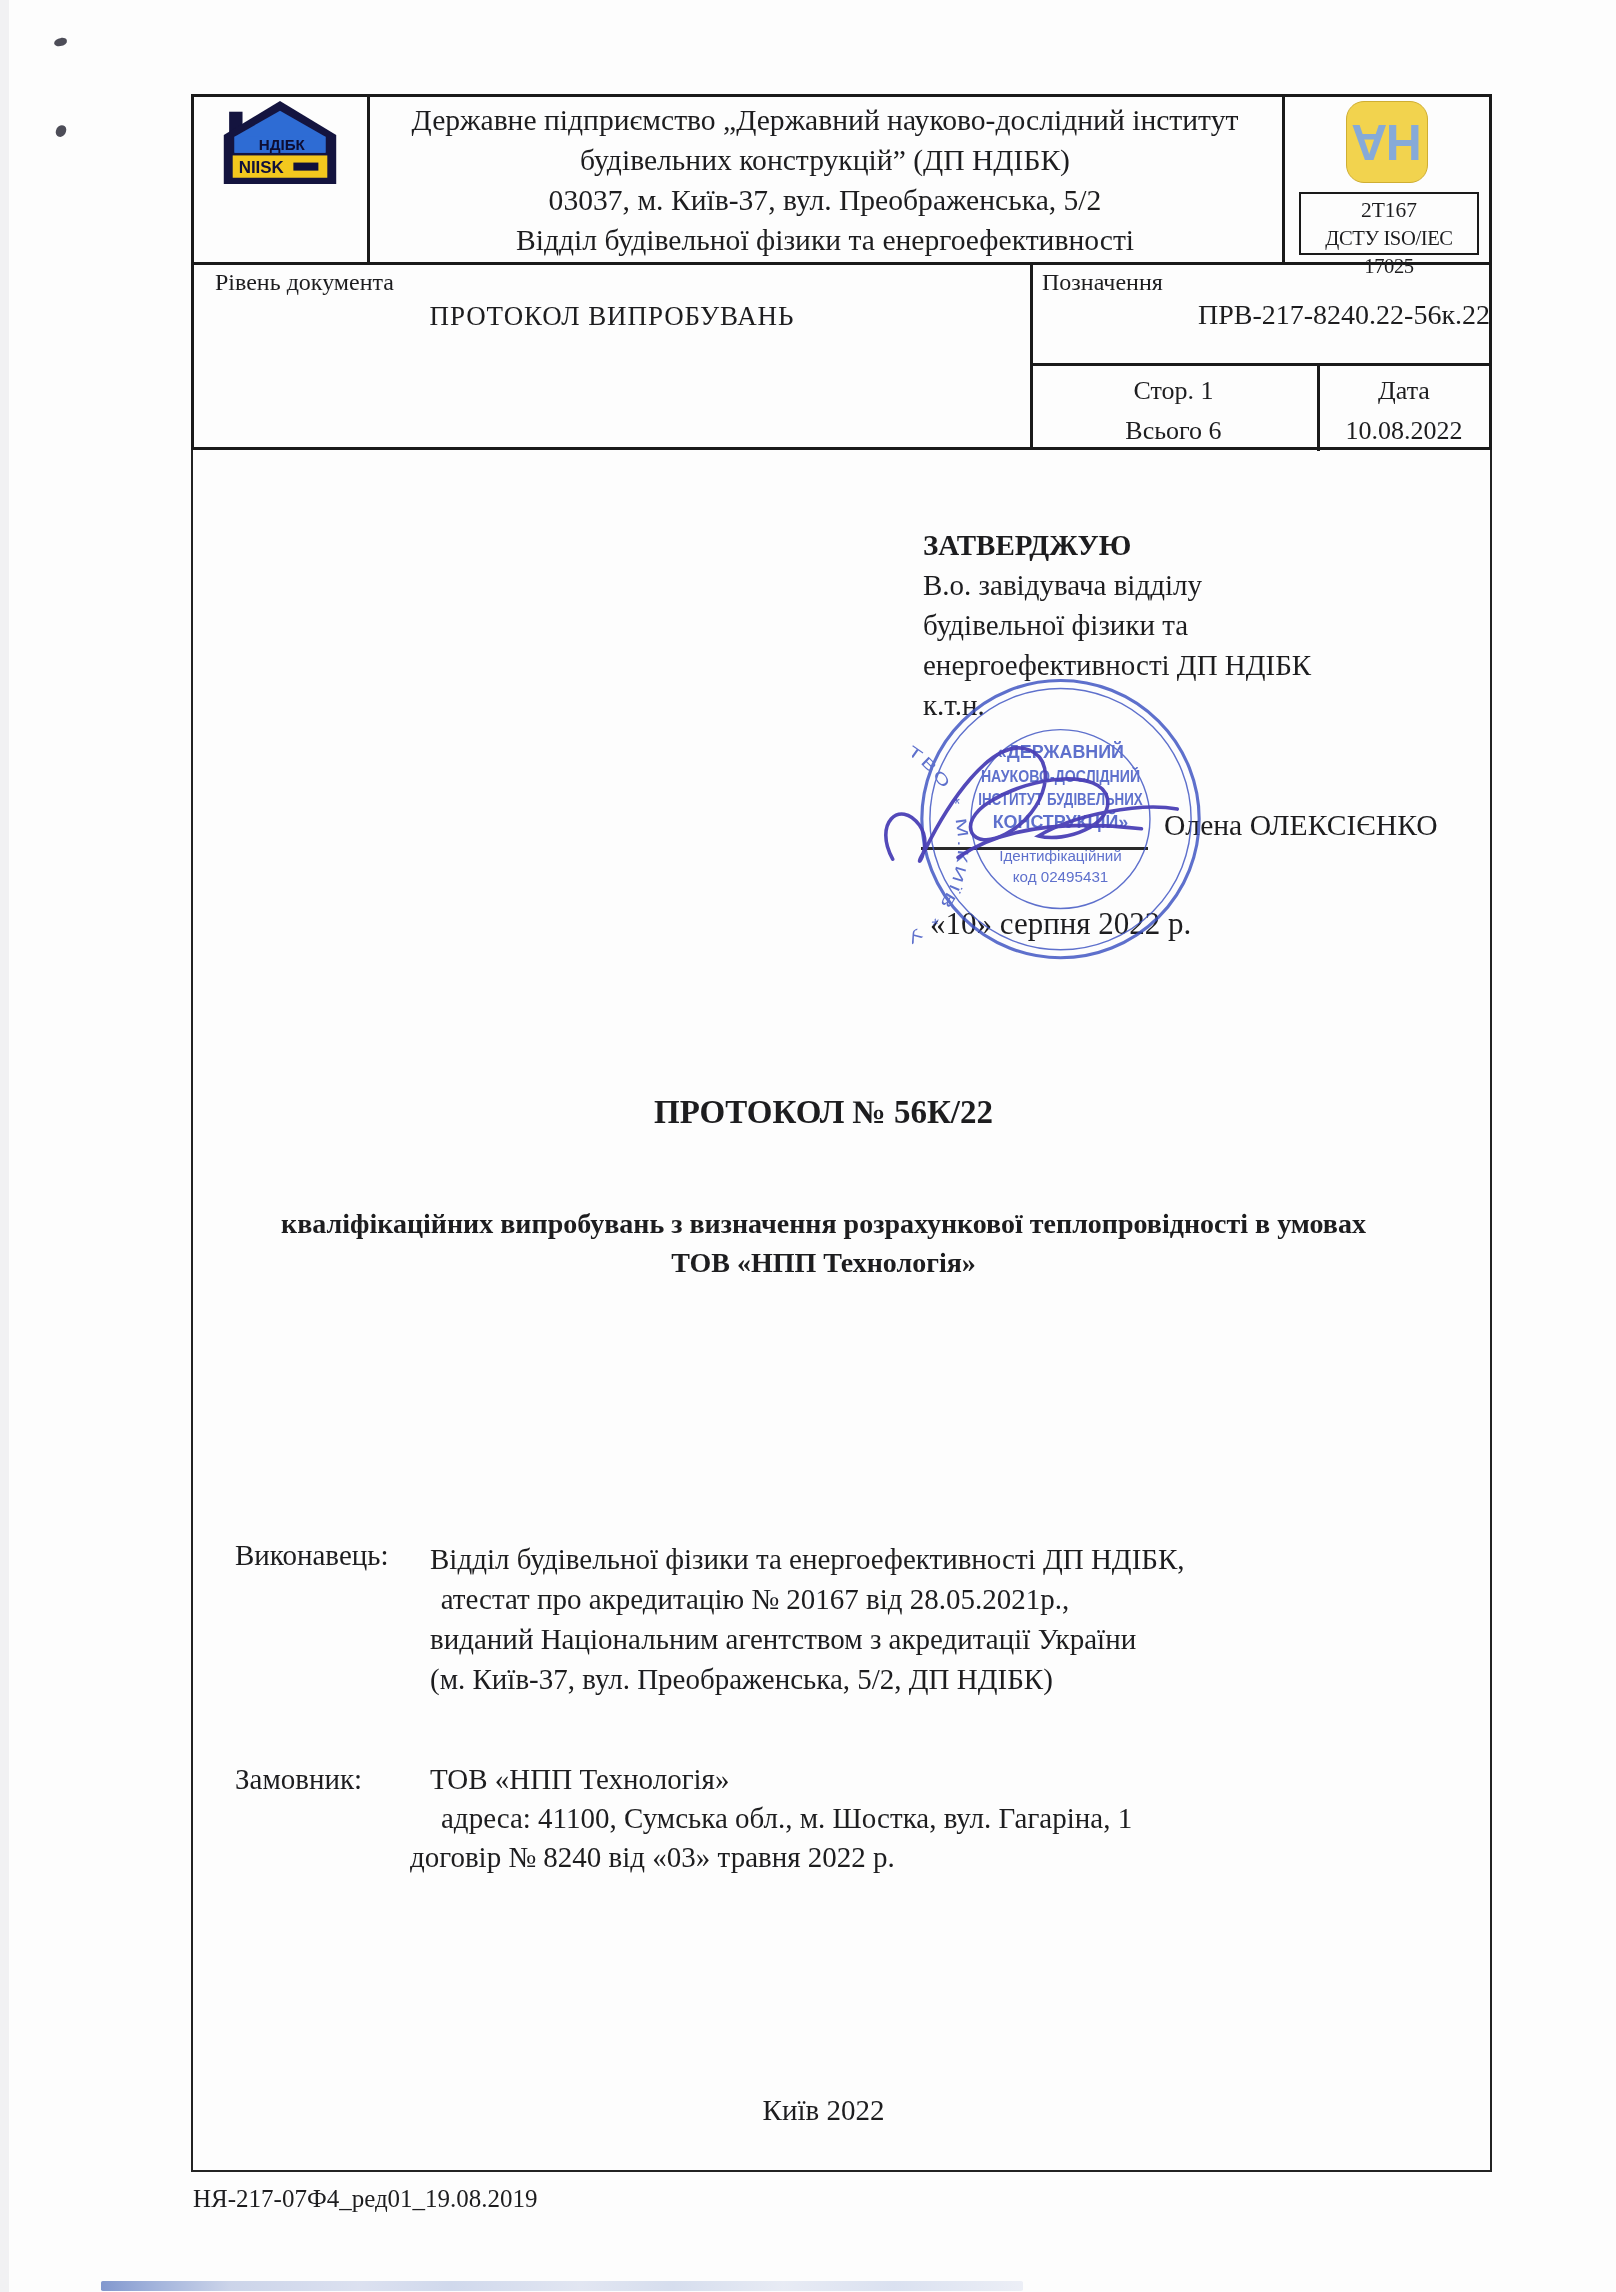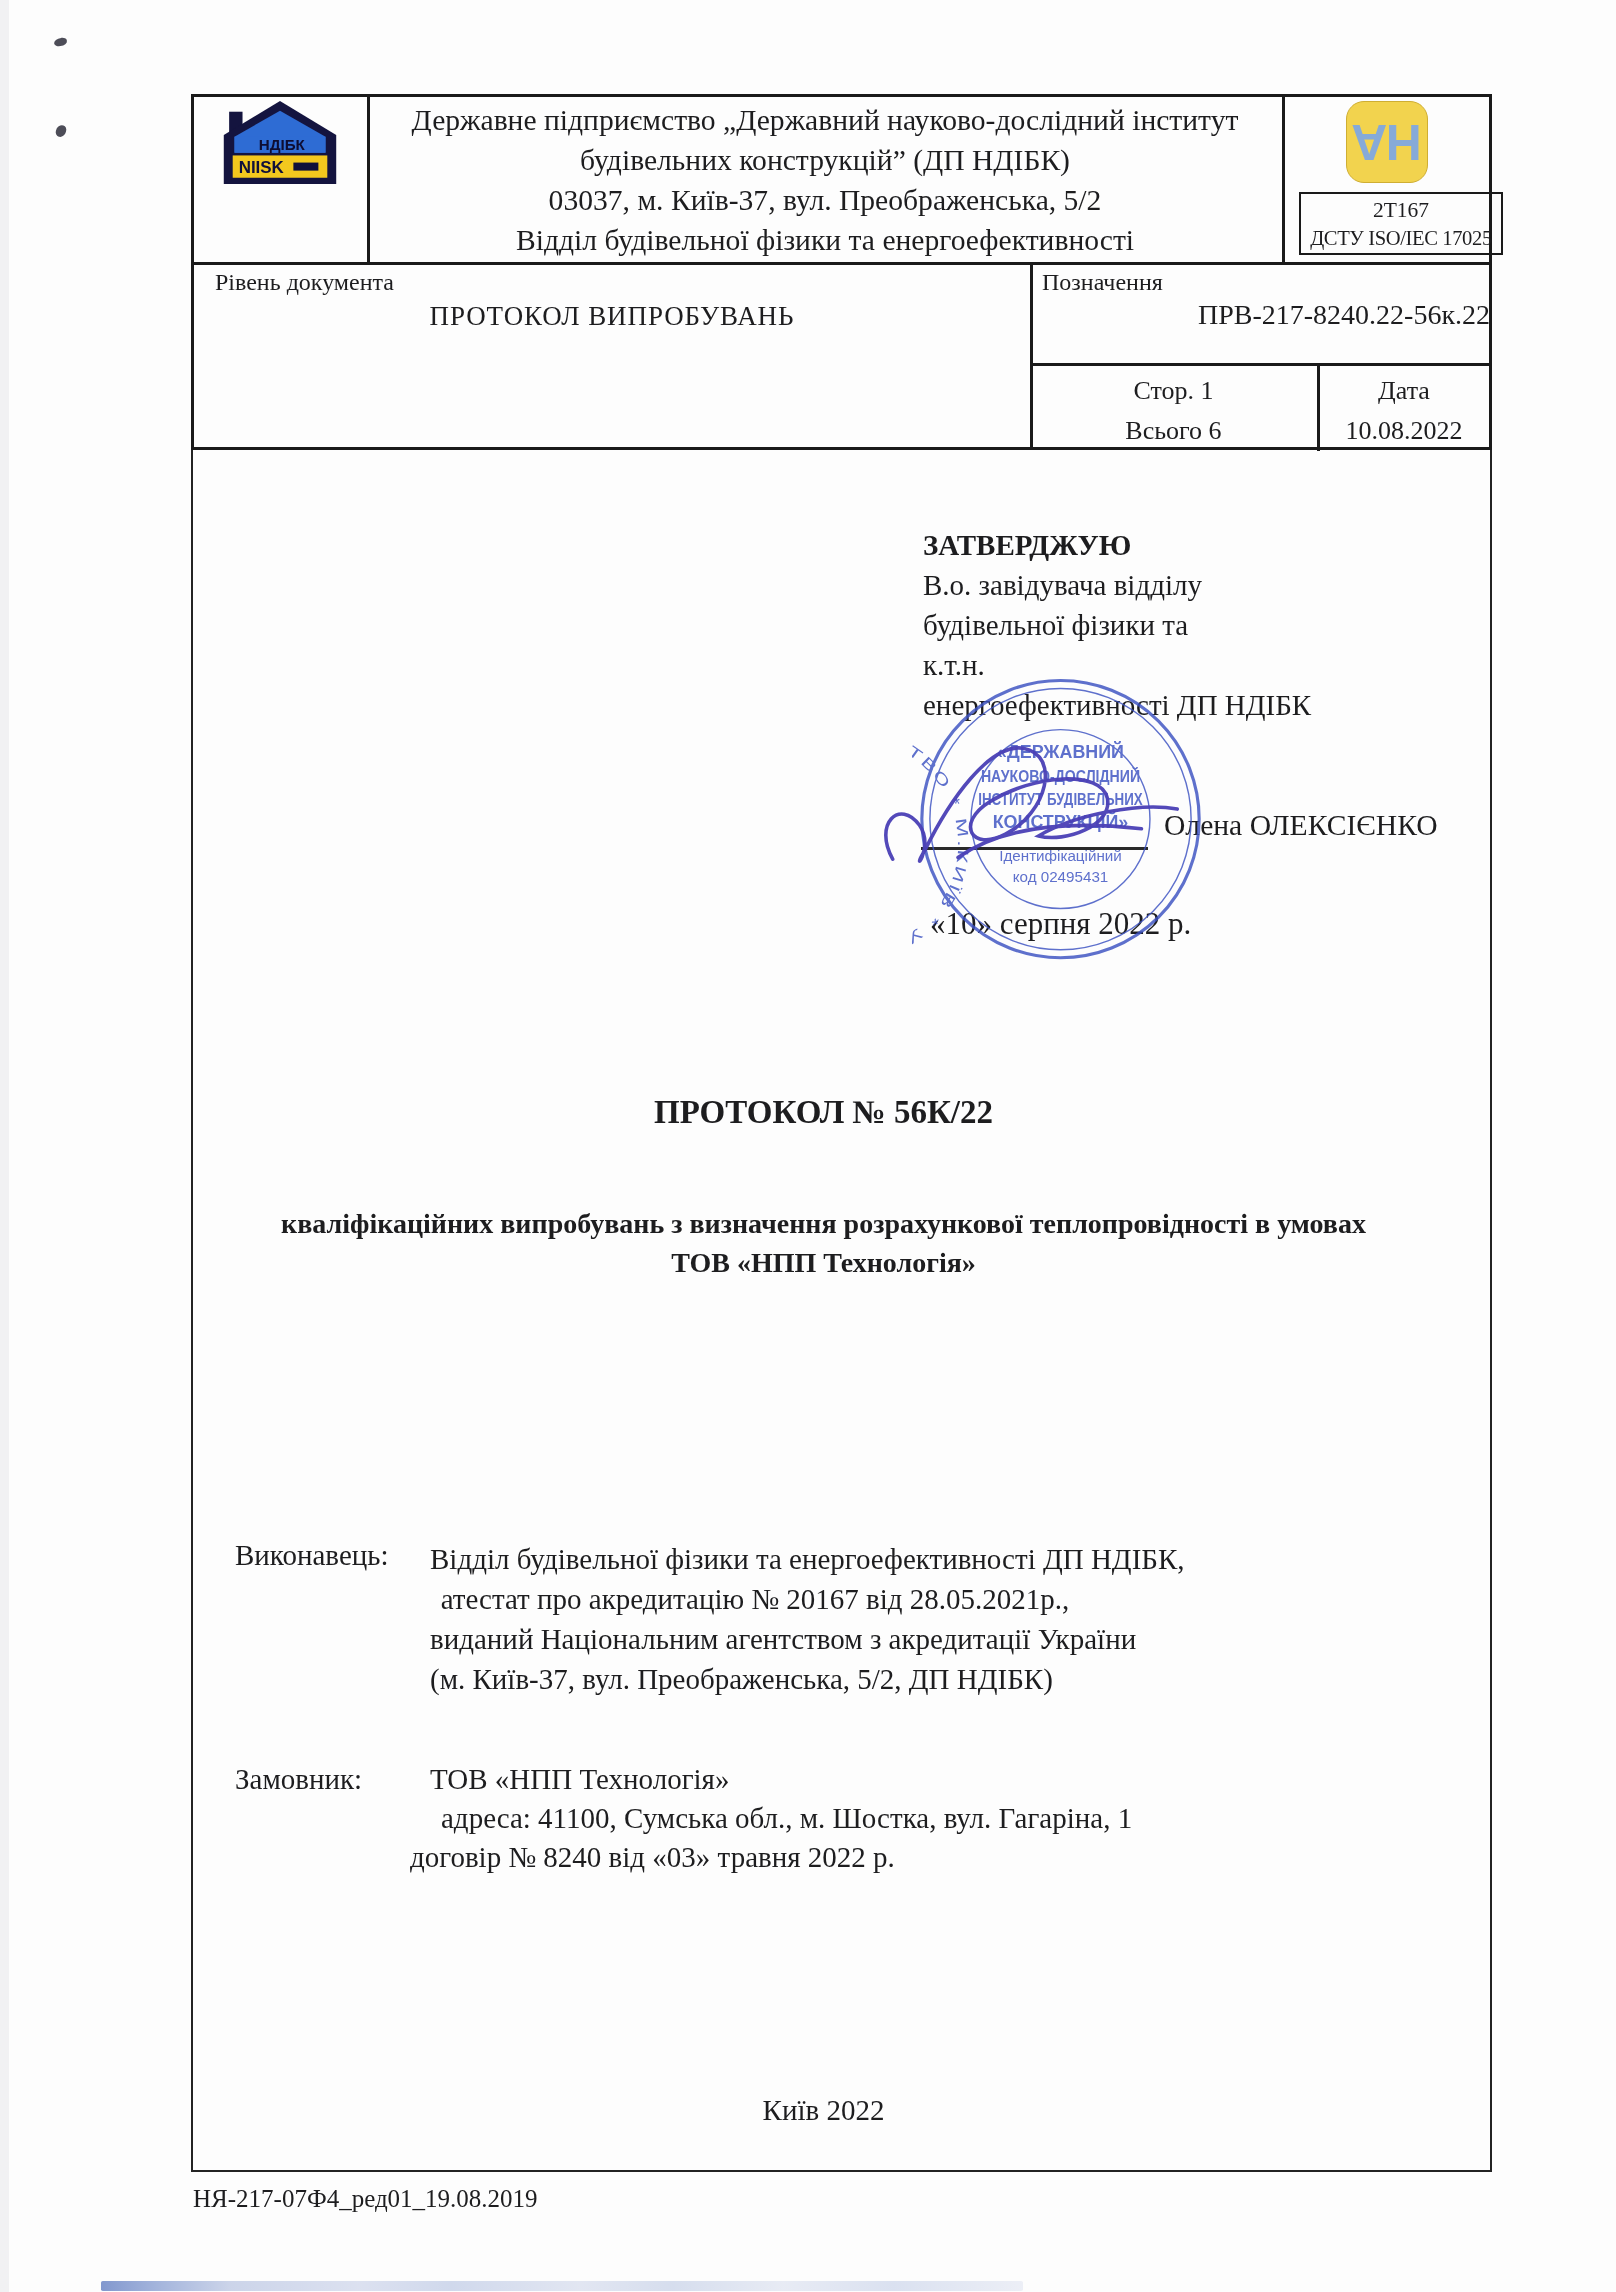--- a/index.html
+++ b/index.html
@@ -19,21 +19,21 @@
   .divider{background:#1a1a1a;}
   .inst-cell{left:371px;top:100px;width:908px;height:161px;text-align:center;font-size:29.6px;line-height:40px;}
   .label-sm{font-size:24px;}
   .doc-level-val{left:194px;top:301px;width:836px;text-align:center;font-size:27px;letter-spacing:0.9px;}
   .desig-val{left:1033px;top:299px;width:457px;text-align:right;font-size:28px;}
   .pg-cell{left:1033px;top:371px;width:281px;text-align:center;font-size:26px;line-height:40px;}
   .date-cell{left:1319px;top:371px;width:170px;text-align:center;font-size:26px;line-height:40px;}
   
   .naau{left:1346px;top:101px;width:82px;height:82px;background:#f2d34e;border:1.8px solid #cfae33;border-radius:18px;box-sizing:border-box;display:flex;align-items:center;justify-content:center;}
   .naau span{transform:rotate(180deg);font-family:"Liberation Sans","DejaVu Sans",sans-serif;font-weight:bold;font-size:50px;color:#86aad8;letter-spacing:-1.8px;}
-  .accred-box{left:1299px;top:192px;width:204px;height:63px;border:2.7px solid #1a1a1a;box-sizing:border-box;text-align:center;font-size:20.6px;line-height:28px;padding-top:1.8px;}
+  .accred-box{left:1299px;top:192px;width:180px;height:63px;border:2.7px solid #1a1a1a;box-sizing:border-box;text-align:center;font-size:20.6px;line-height:28px;padding-top:1.8px;}
   
   .frame{left:191px;top:450px;width:1301px;height:1722px;border:2.7px solid #232323;border-top:none;box-sizing:border-box;}
   
   .approve{left:923px;top:525px;font-size:29px;line-height:40px;}
   .approve .b{font-weight:bold;}
   .sig-line{left:921px;top:847px;width:227px;height:2.7px;background:#2a2a2a;}
   .signer{left:1164px;top:809px;font-size:29.6px;}
   .appr-date{left:930px;top:906px;font-size:31px;}
   
   .center-wrap{left:191px;width:1265px;text-align:center;}
@@ -111,22 +111,22 @@
   <div>Дата</div>
   <div>10.08.2022</div>
 </div>
 
 <div class="abs frame"></div>
 
 <div class="abs approve">
   <div class="b">ЗАТВЕРДЖУЮ</div>
   <div>В.о. завідувача відділу</div>
   <div>будівельної фізики та</div>
+  <div>енергоефективності ДП НДІБК</div>
   <div>к.т.н.</div>
-  <div>енергоефективності ДП НДІБК</div>
 </div>
 
 <div class="abs sig-line"></div>
 <div class="abs signer">Олена ОЛЕКСІЄНКО</div>
 <div class="abs appr-date">«10» серпня  2022 р.</div>
 
 <svg class="abs stamp-svg" width="297" height="294" viewBox="0 0 332 328">
   <g fill="none" stroke="#3c52c2">
     <circle cx="166" cy="163" r="155" stroke-width="3.5"></circle>
     <circle cx="166" cy="163" r="146" stroke-width="1.6"></circle>

